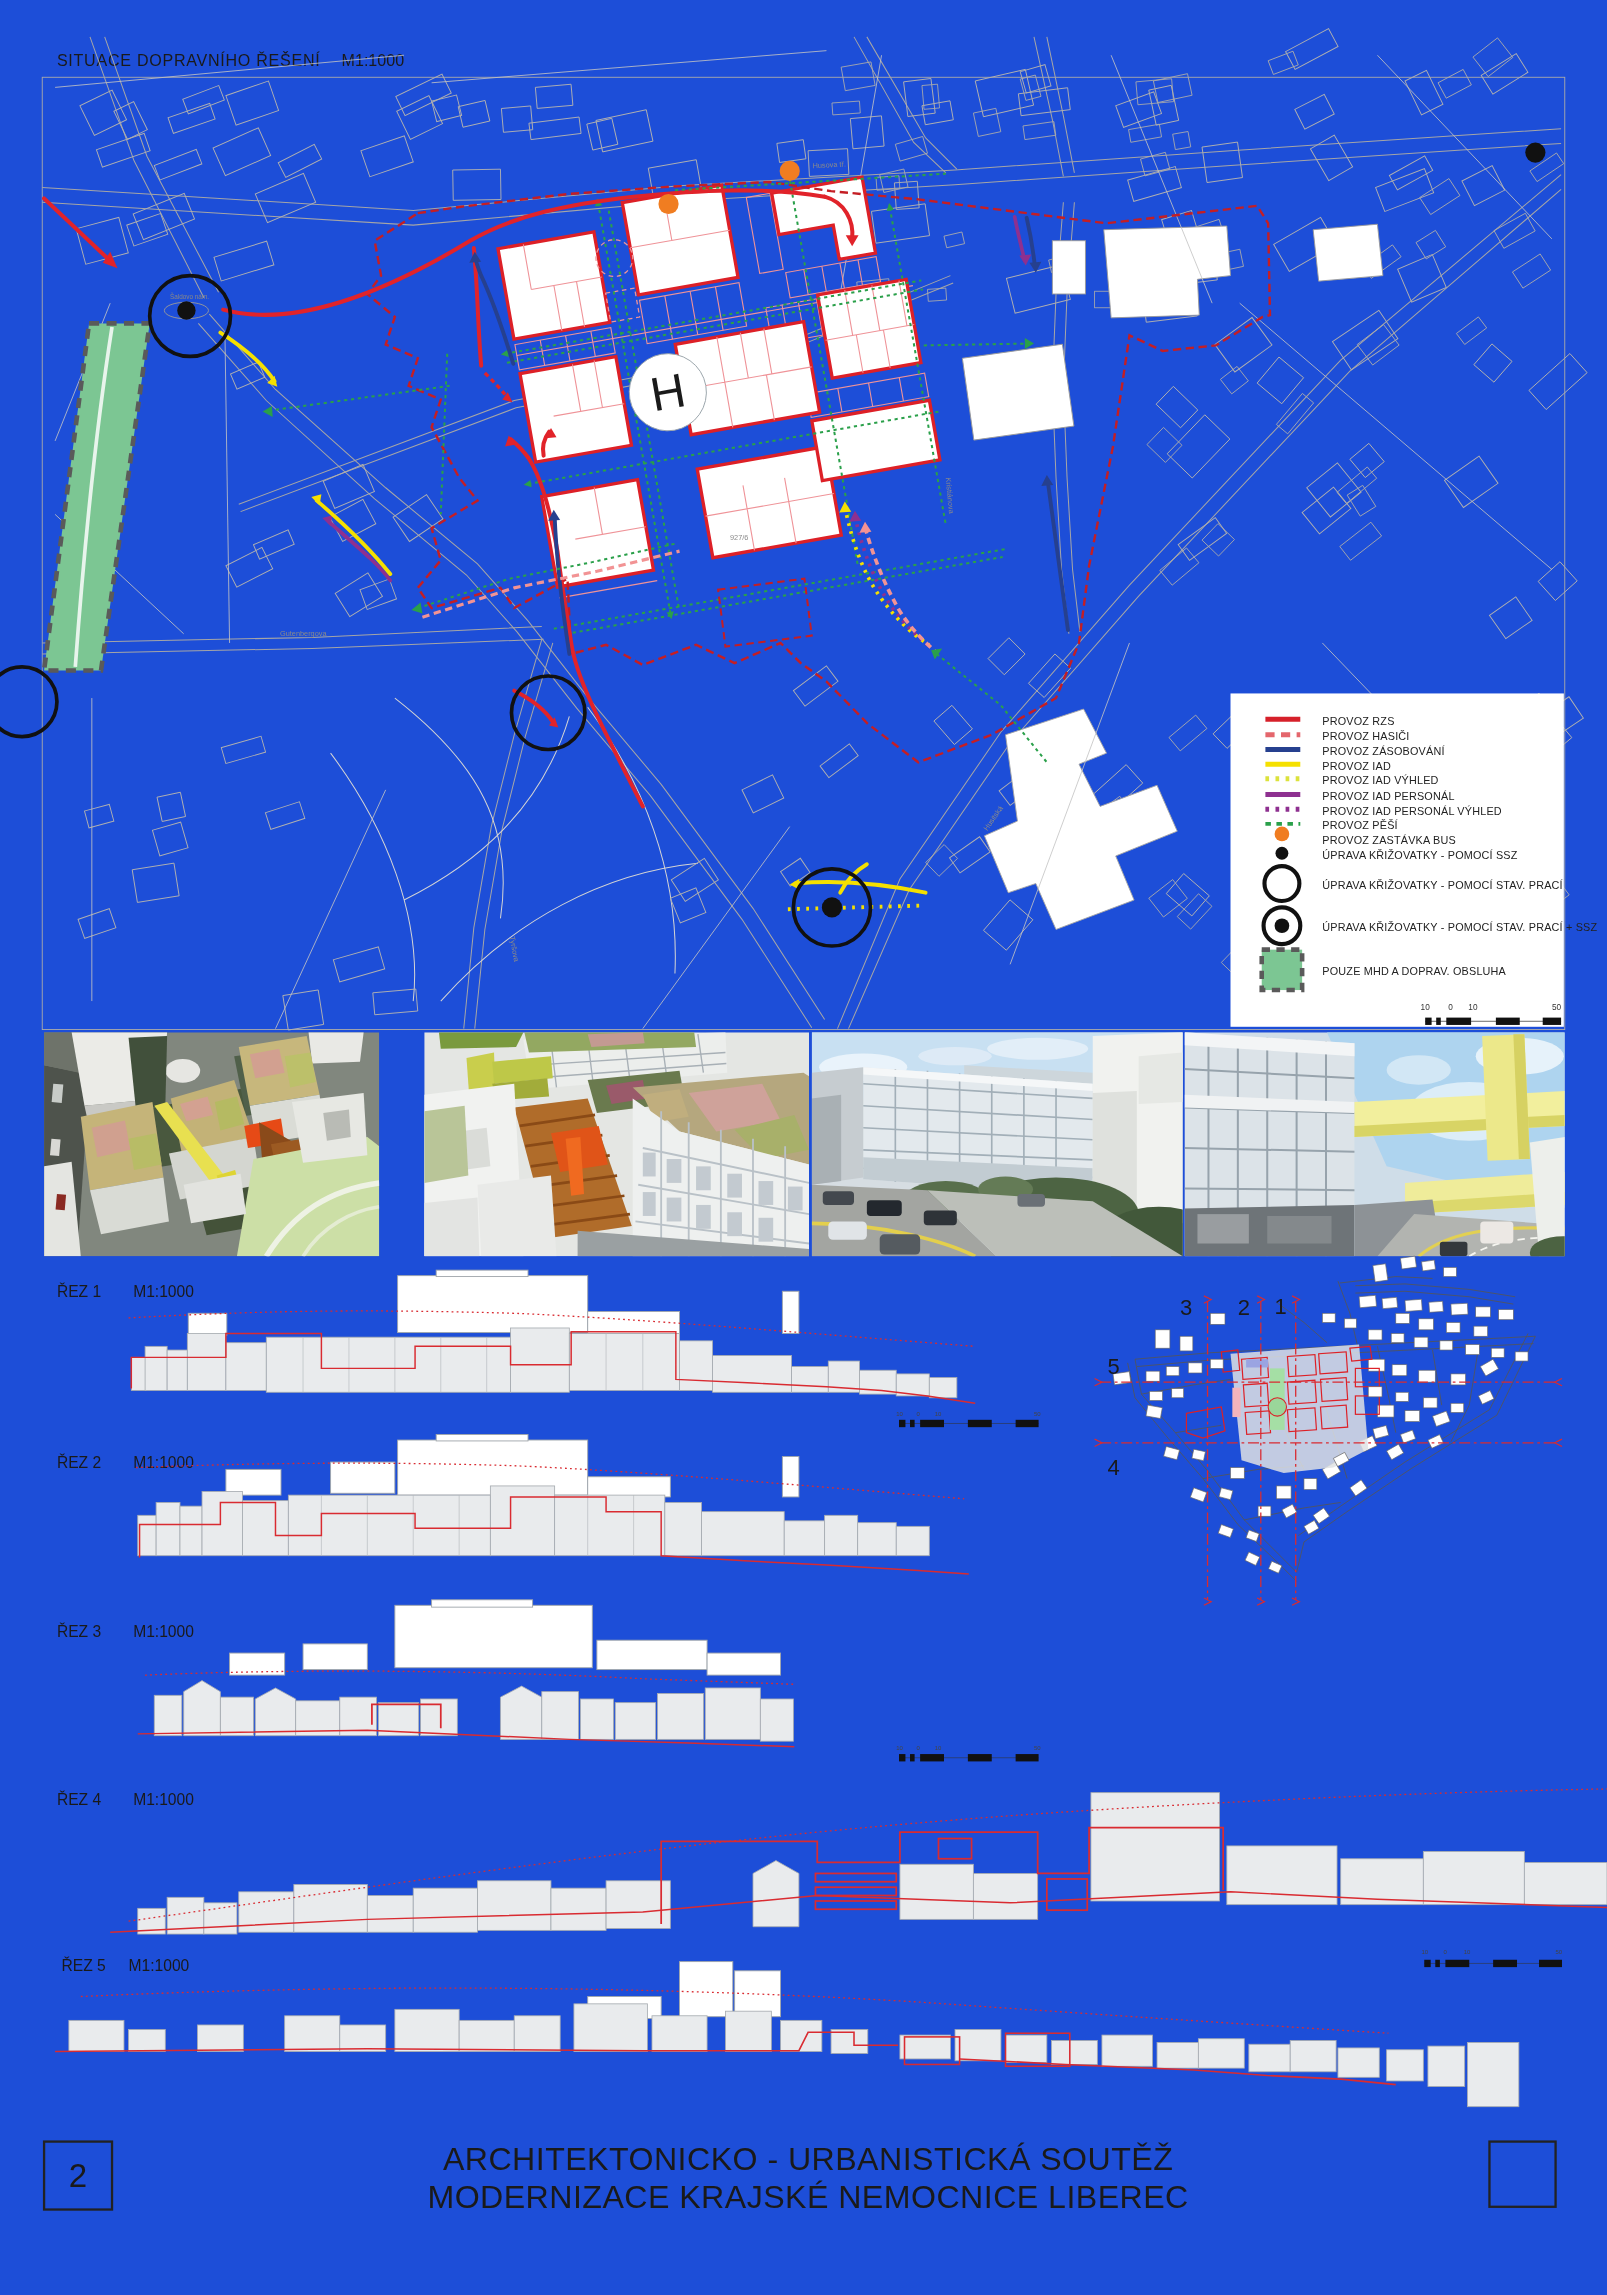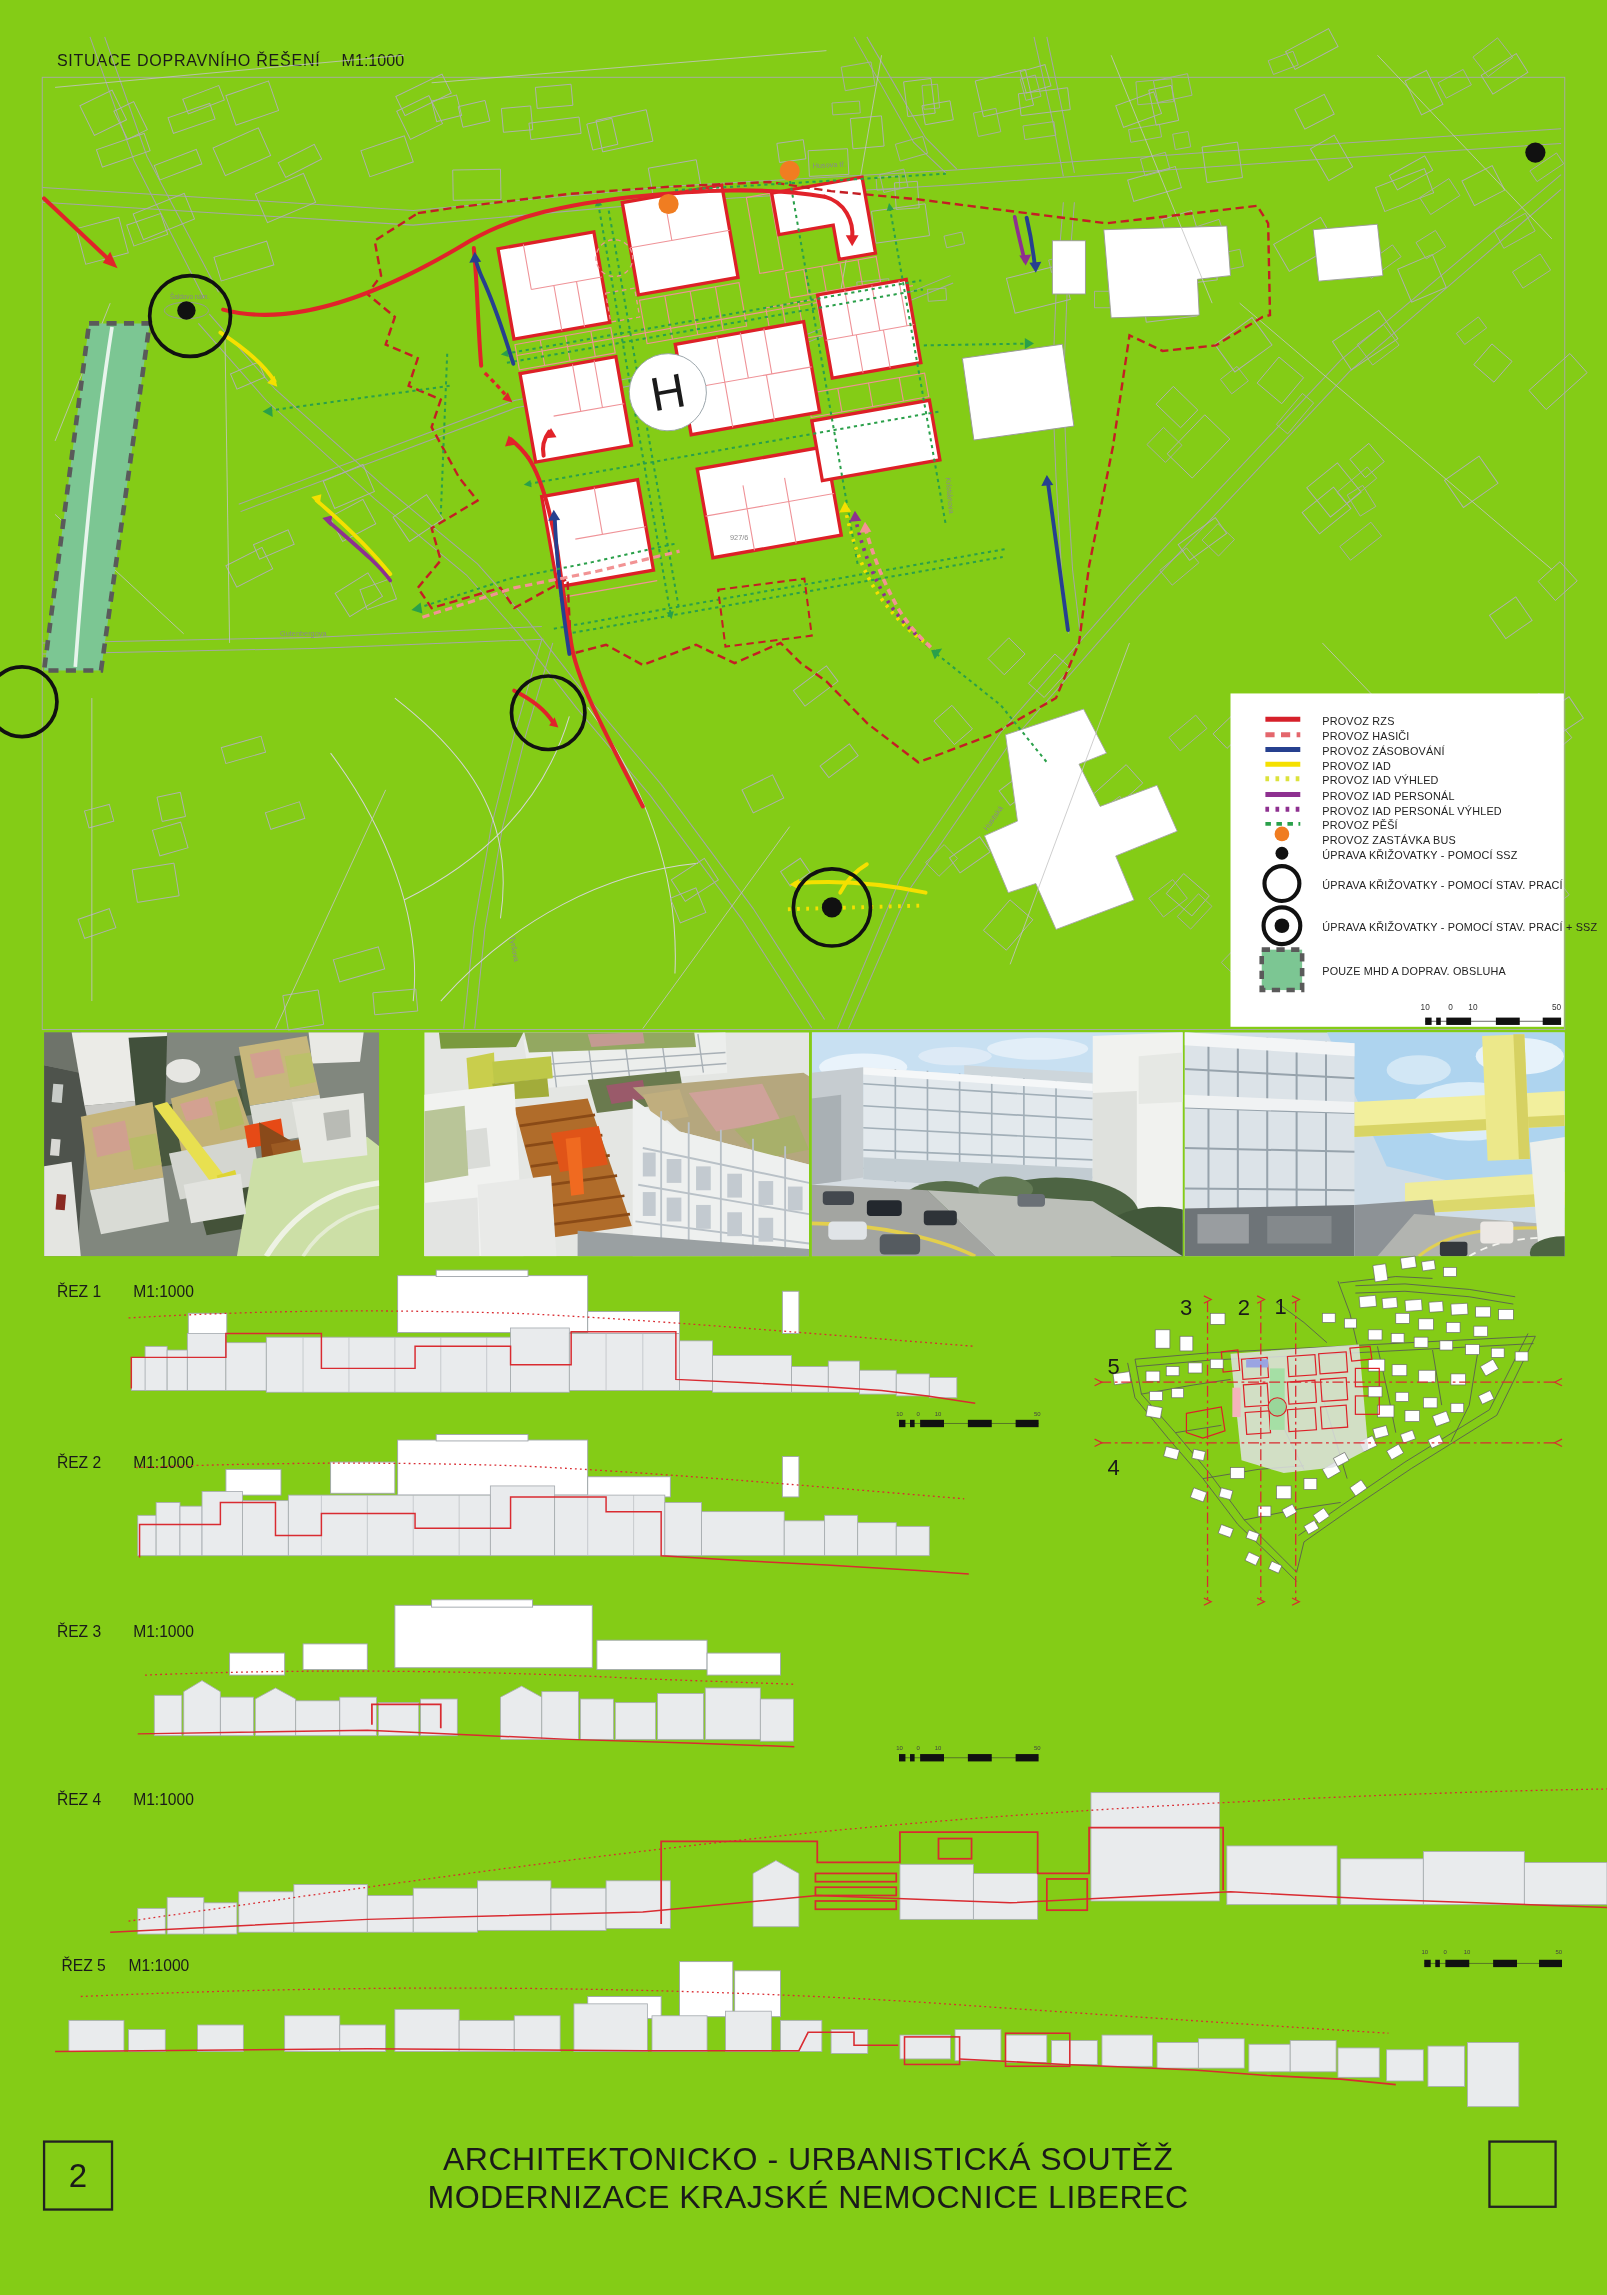--- a/index.html
+++ b/index.html
@@ -1,16 +1,16 @@
 <!DOCTYPE html>
 <html style="font-size:14.7px"><head>
 <meta charset="utf-8">
 <style>
 html,body{margin:0;padding:0;background:#ffffff;}
-#page{position:relative;width:1607px;height:2296px;background:#84cc16;overflow:hidden;font-family:"Liberation Sans",sans-serif;}
+#page{position:relative;width:1607px;height:2296px;background:#1d4ed8;overflow:hidden;font-family:"Liberation Sans",sans-serif;}
 svg{position:absolute;left:0;top:0;display:block;}
 </style>
 </head>
 <body>
 <div id="page">
 <svg width="1607" height="2296" viewBox="0 0 1750 2500">
 
 <g>
 <text x="62" y="72" font-size="17.5" fill="#1a1a1a" letter-spacing="0.8">SITUACE DOPRAVNÍHO ŘEŠENÍ</text>
 <text x="372" y="72" font-size="17.5" fill="#1a1a1a">M1:1000</text>

